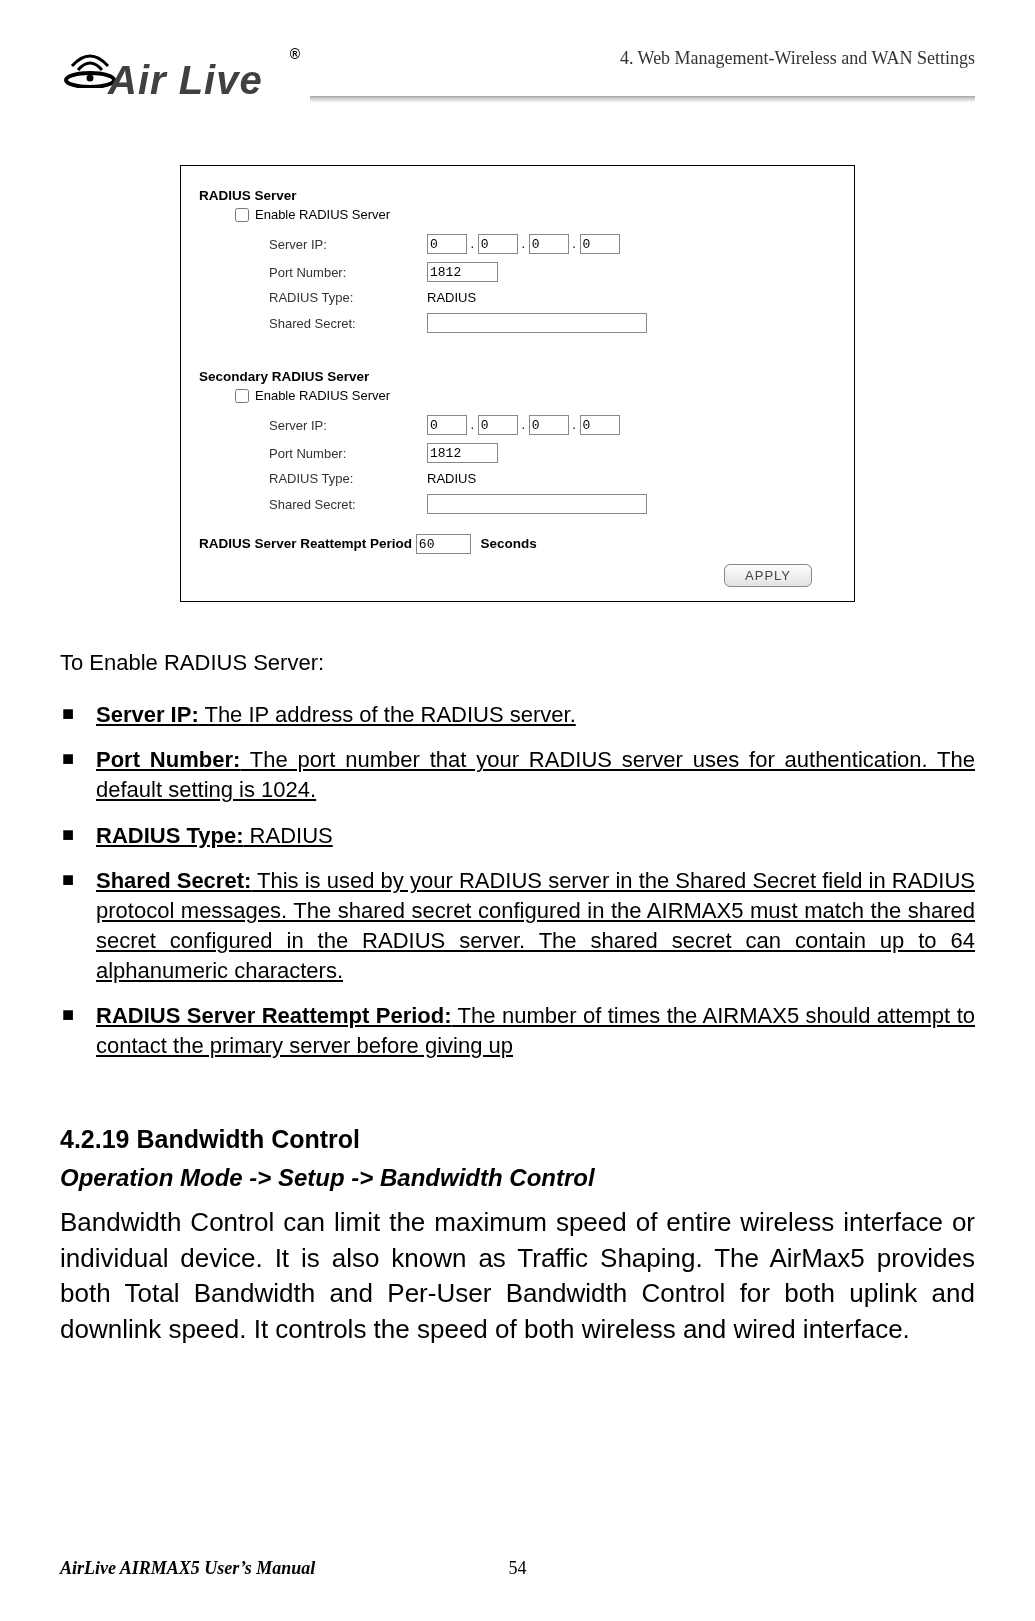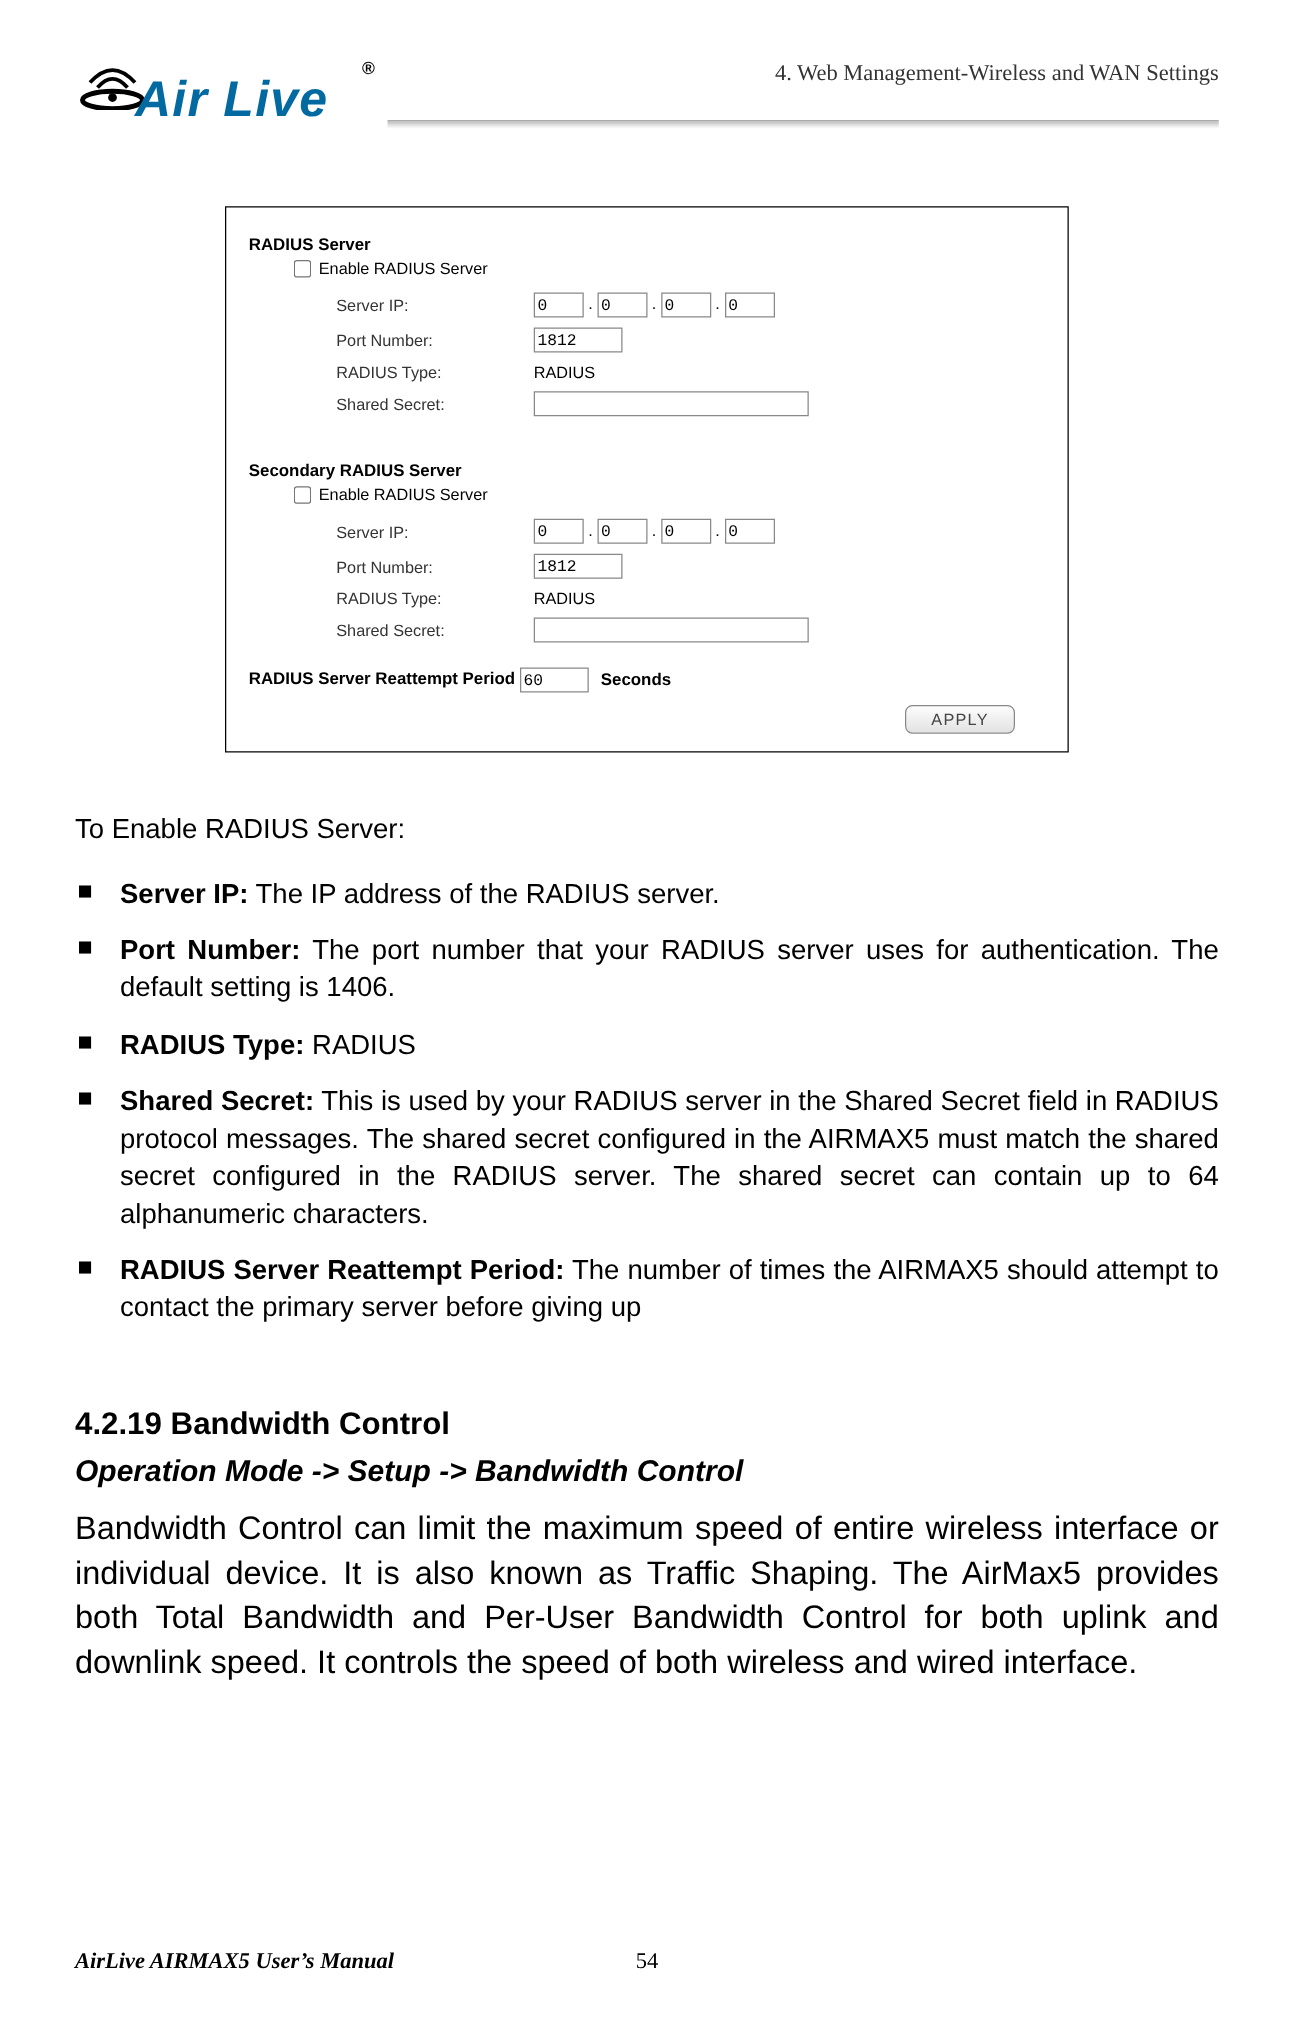--- a/index.html
+++ b/index.html
@@ -55,21 +55,21 @@
       font-weight: bold;
     }
     .logo-text {
       position: absolute;
       left: 48px;
       top: 18px;
       font-size: 40px;
       font-weight: bold;
       font-style: italic;
       letter-spacing: 1px;
-      color: #0369a1;
+      color: #404040;
     }
     .logo-wave {
       position: absolute;
       left: 0;
       top: 0;
       width: 66px;
       height: 48px;
     }
     
     .panel {
@@ -163,20 +163,21 @@
       line-height: 1.35;
       margin-top: 46px;
     }
     .intro {
       margin: 0 0 22px 0;
     }
     .bullets {
       margin: 0;
       padding-left: 36px;
       list-style: none;
+      text-decoration: underline;
     }
     .bullets > li {
       position: relative;
       margin-bottom: 16px;
       text-align: justify;
     }
     .bullets > li::before {
       content: "■";
       position: absolute;
       left: -34px;
@@ -325,21 +326,21 @@
 
     <div class="apply-row">
       <span class="apply-btn">APPLY</span>
     </div>
   </div>
 
   <div class="body-text">
     <p class="intro">To Enable RADIUS Server:</p>
     <ul class="bullets">
       <li><span class="lead">Server IP:</span><span> The IP address of the RADIUS server.</span></li>
-      <li><span class="lead">Port Number:</span><span> The port number that your RADIUS server uses for authentication. The default setting is 1406.</span></li>
+      <li><span class="lead">Port Number:</span><span> The port number that your RADIUS server uses for authentication. The default setting is 1024.</span></li>
       <li><span class="lead">RADIUS Type:</span><span> RADIUS</span></li>
       <li><span class="lead">Shared Secret:</span><span> This is used by your RADIUS server in the Shared Secret field in RADIUS protocol messages. The shared secret configured in the AIRMAX5 must match the shared secret configured in the RADIUS server. The shared secret can contain up to 64 alphanumeric characters.</span></li>
       <li><span class="lead">RADIUS Server Reattempt Period:</span><span> The number of times the AIRMAX5 should attempt to contact the primary server before giving up</span></li>
     </ul>
 
     <div class="section-num">4.2.19 Bandwidth Control</div>
     <div class="breadcrumb">Operation Mode -&gt; Setup -&gt; Bandwidth Control</div>
     <p class="para">Bandwidth Control can limit the maximum speed of entire wireless interface or individual device.   It is also known as Traffic Shaping.   The AirMax5 provides both Total Bandwidth and Per-User Bandwidth Control for both uplink and downlink speed.   It controls the speed of both wireless and wired interface.</p>
   </div>
 

